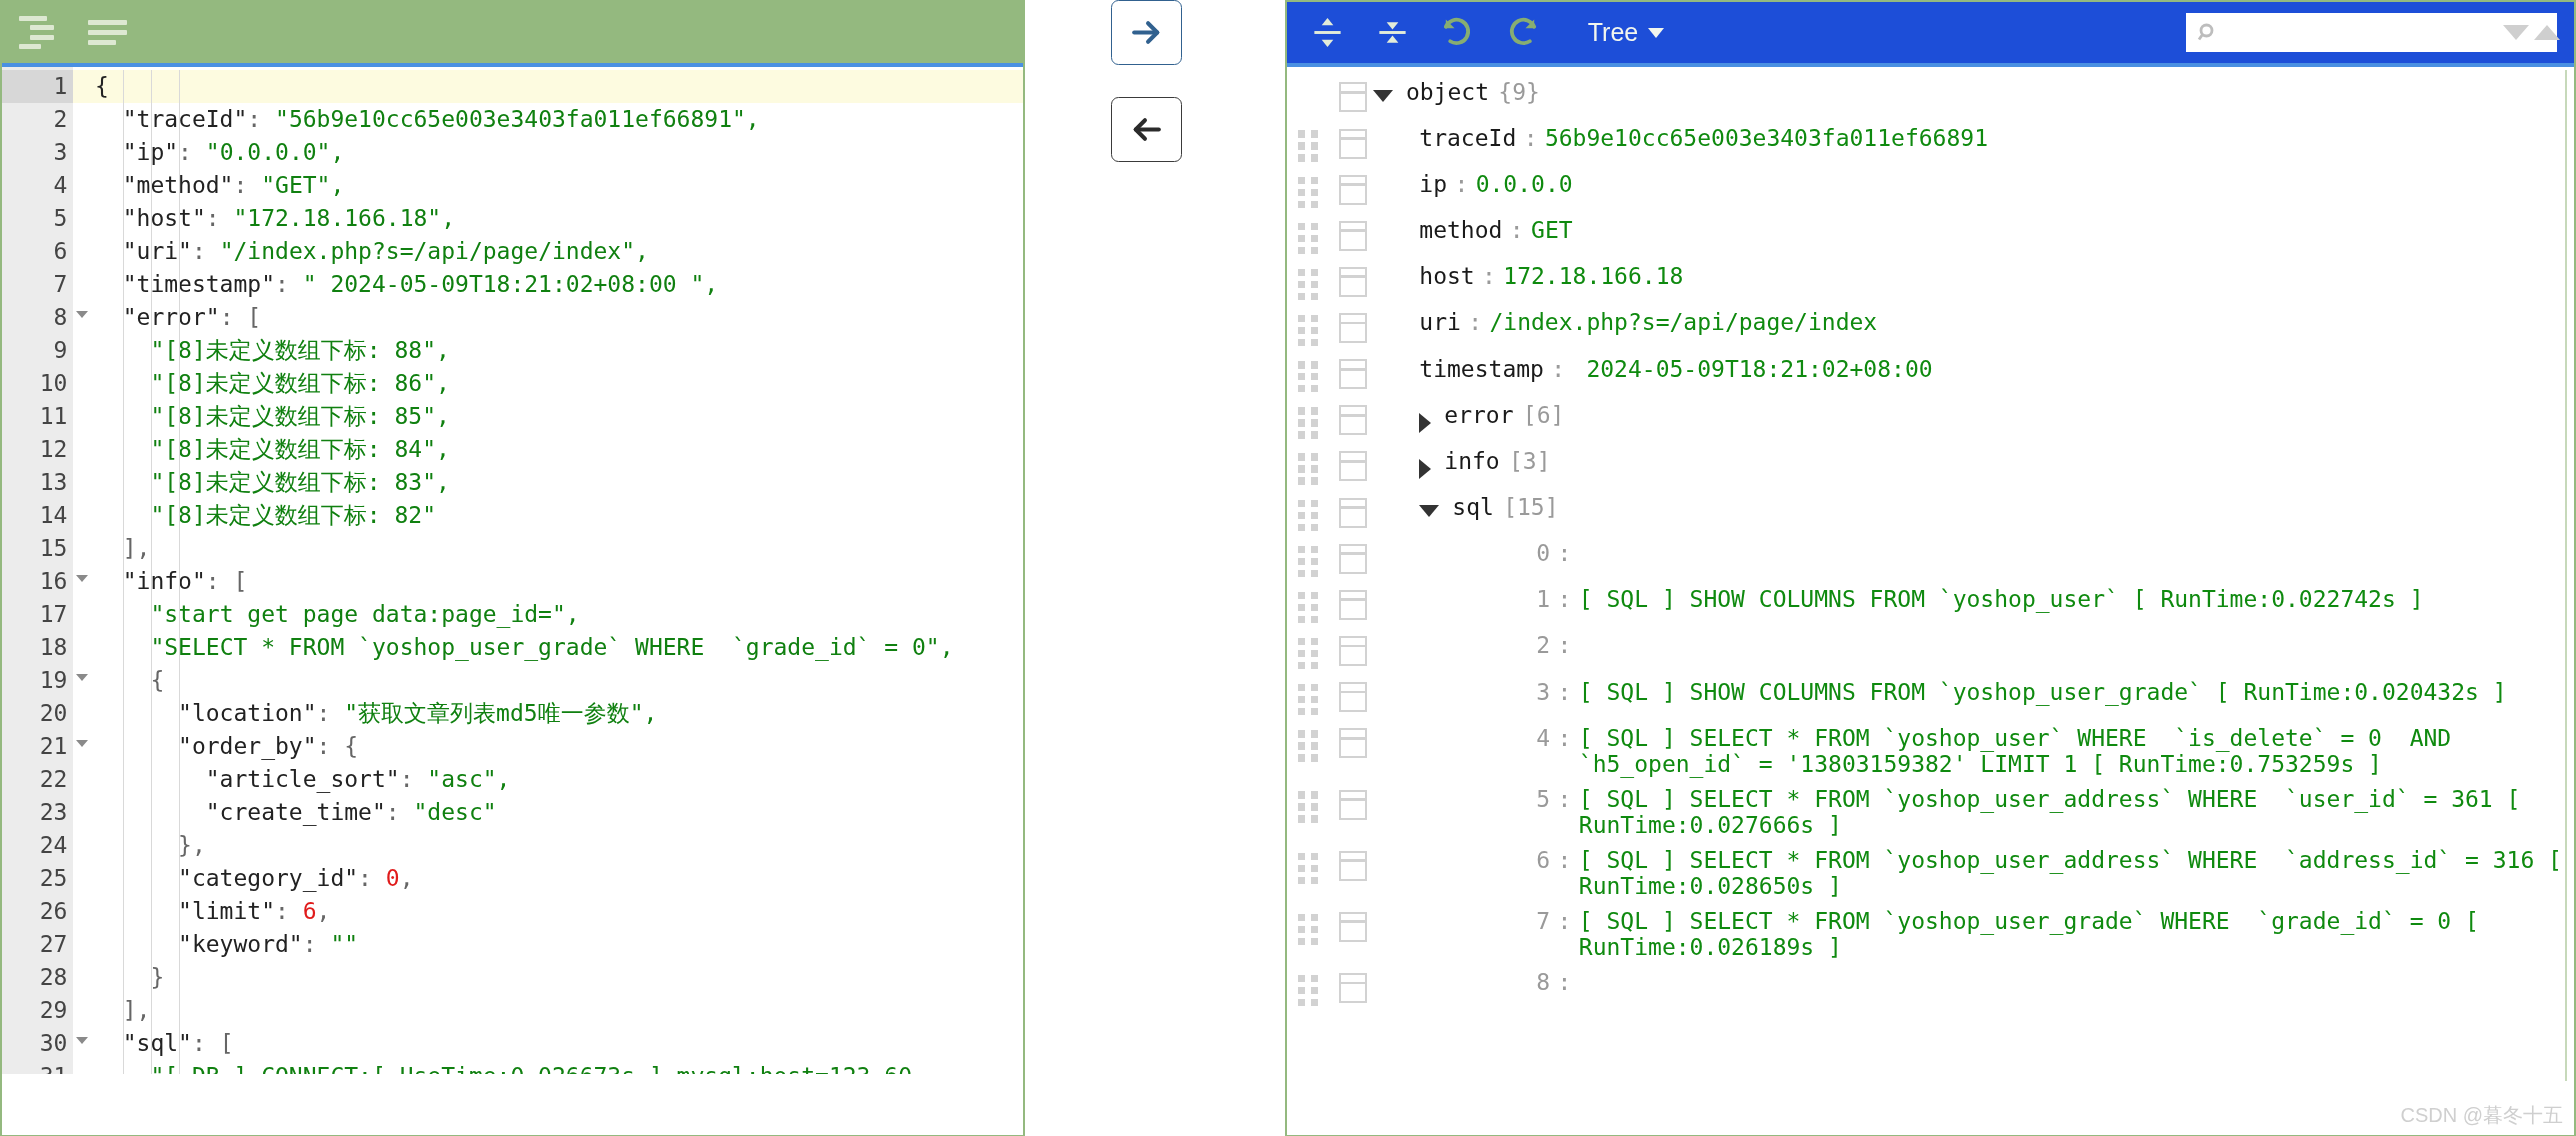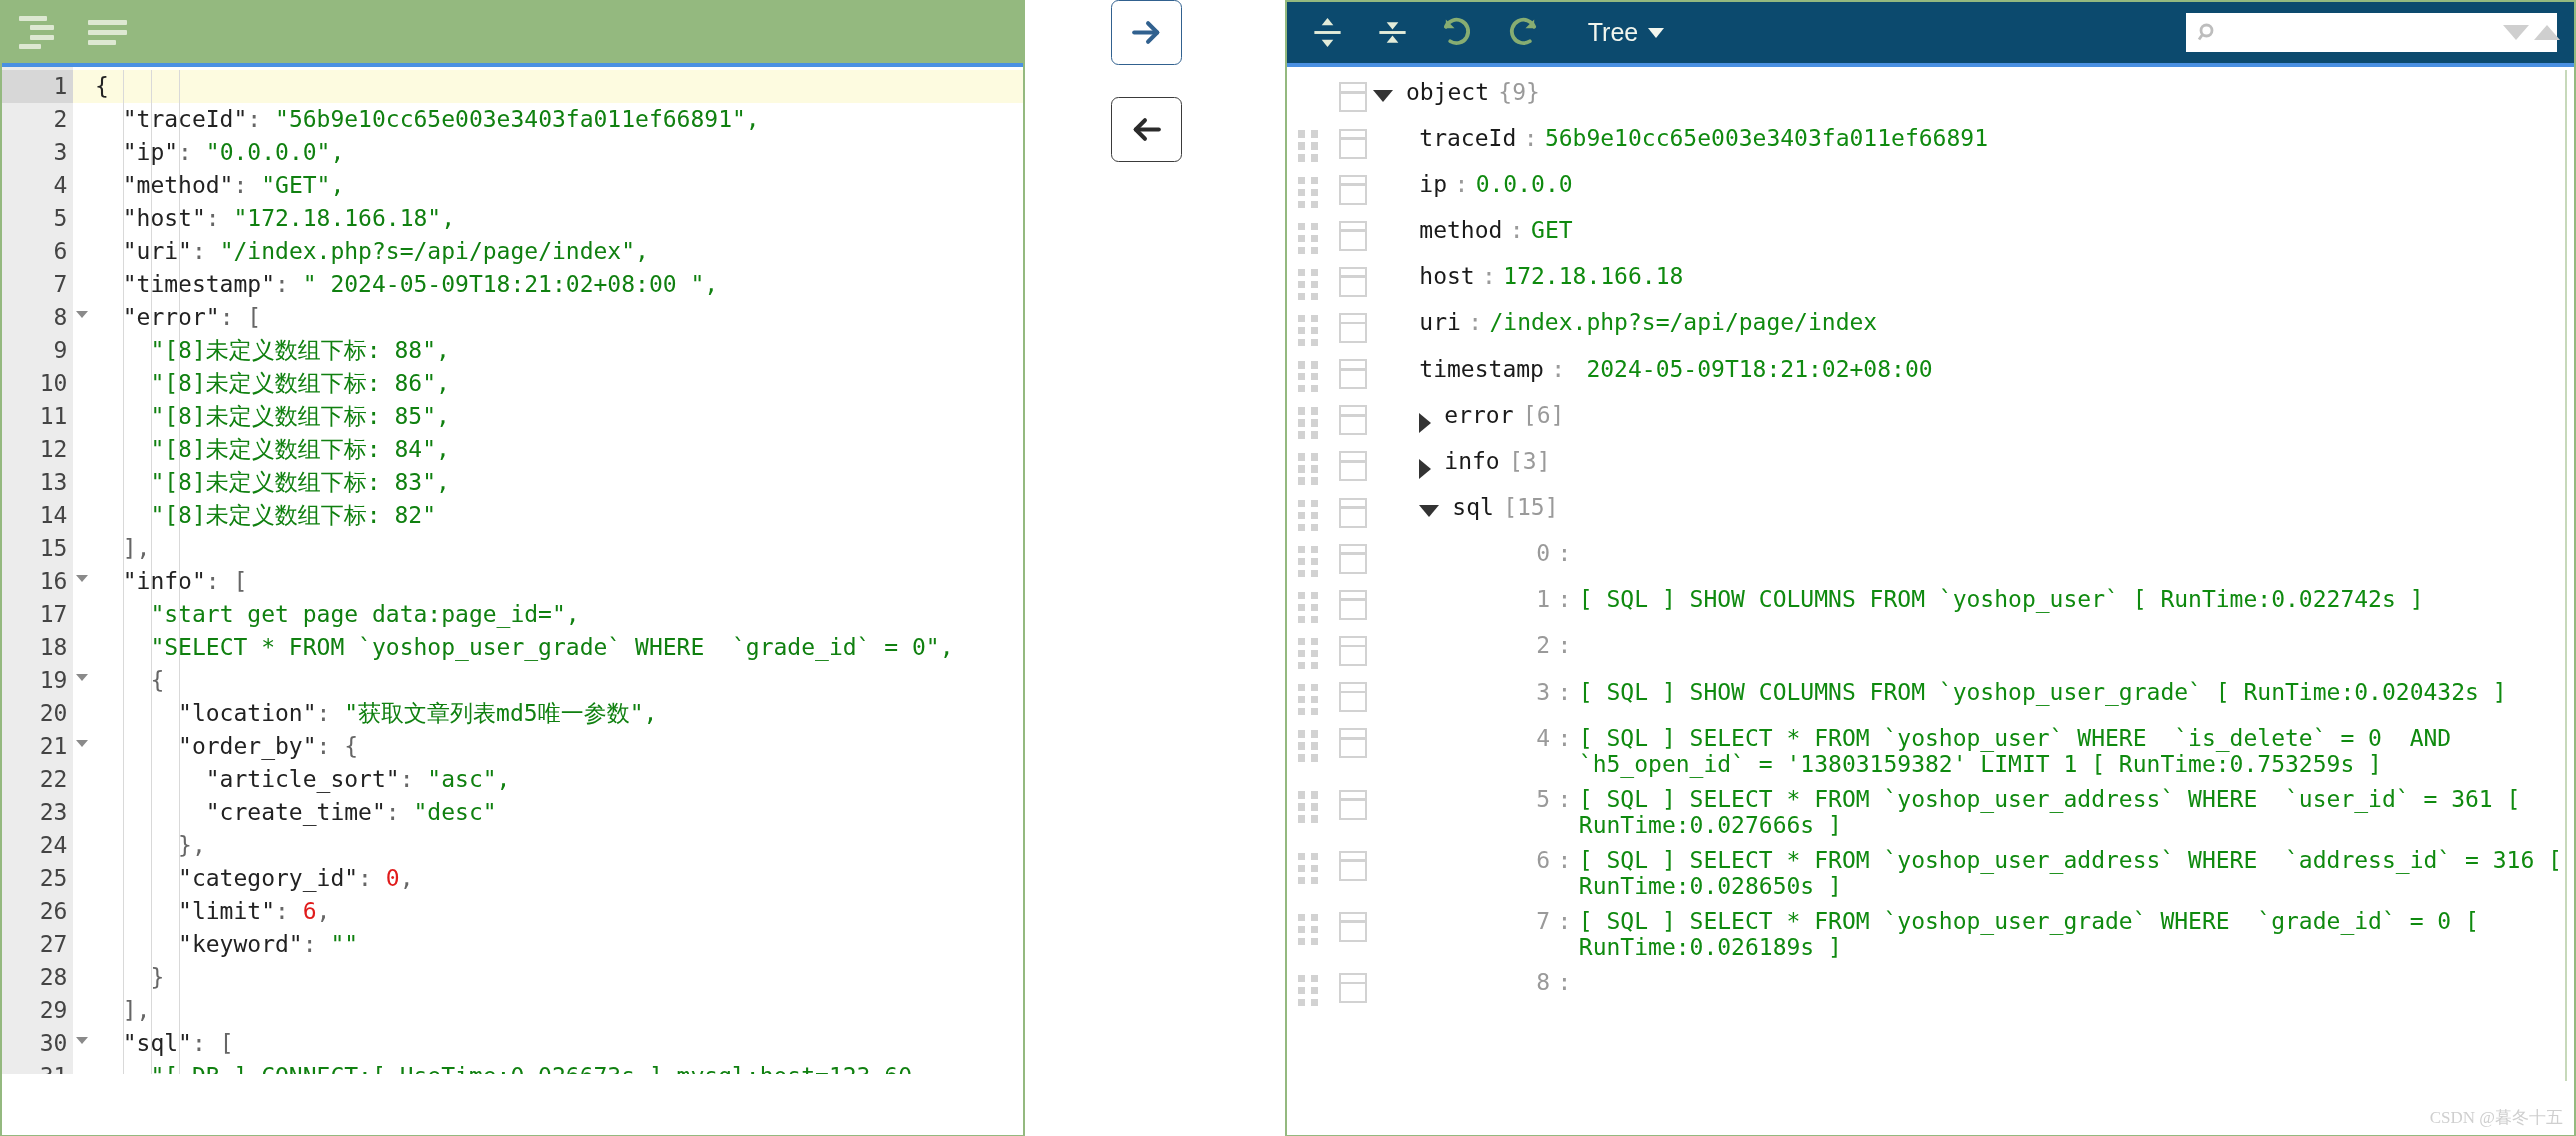--- a/index.html
+++ b/index.html
@@ -48,21 +48,21 @@
   .mid{position:absolute;left:1025px;top:0;width:260px;height:1137px;background:#fff;}
   .arrow-btn{position:absolute;left:86px;width:71px;height:65px;border-radius:7.4px;
      background:#fff;display:flex;align-items:center;justify-content:center;cursor:pointer;box-sizing:border-box;}
   .arrow-btn.to-right{top:0px;border:1.9px solid #31618f;color:#31618f;}
   .arrow-btn.to-left{top:97px;border:1.9px solid #3a3a3a;color:#2b2b2b;}
   .arrow-btn svg{width:37px;height:37px;}
 
   
   .right-pane{position:absolute;left:1285px;top:0;width:1291px;height:1137px;
     box-sizing:border-box;border:2.8px solid #94b97f;background:#fff;overflow:hidden;}
-  .tree-menu{height:61px;background:#0c4a6e;display:flex;align-items:center;padding-left:20.4px;gap:24px;position:relative;}
+  .tree-menu{height:61px;background:#1d4ed8;display:flex;align-items:center;padding-left:20.4px;gap:24px;position:relative;}
   .tmico{width:41px;height:41px;display:flex;align-items:center;justify-content:center;cursor:pointer;}
   .tmico svg{width:35px;height:35px;}
   .tree-mode{color:#f2f6ee;font-size:25px;font-family:"Liberation Sans",sans-serif;
      display:flex;align-items:center;gap:9.3px;cursor:pointer;margin-left:20.4px;}
   .caret-d{width:0;height:0;border-left:8.4px solid transparent;border-right:8.4px solid transparent;border-top:10.2px solid #f2f6ee;}
   .searchbox{position:absolute;right:16.7px;top:11px;width:371px;height:39px;background:#fff;
      display:flex;align-items:center;padding:0 9.3px;box-sizing:border-box;}
   .searchbox input{border:0;outline:0;flex:1;font-size:20.4px;font-family:"Liberation Sans",sans-serif;
      background:transparent;margin-left:7.4px;}
   .srch-ico{width:24px;height:24px;flex:0 0 24px;}
@@ -86,22 +86,22 @@
   .exp{width:0;height:0;margin-right:13px;margin-top:11px;cursor:pointer;flex:0 0 auto;}
   .exp.open{border-left:10.2px solid transparent;border-right:10.2px solid transparent;border-top:12px solid #333;}
   .exp.closed{border-top:10.2px solid transparent;border-bottom:10.2px solid transparent;border-left:12px solid #333;}
   .tkey{color:#1a1a1a;}
   .tkey.dim{color:#9a9a9a;}
   .tsep{color:#9a9a9a;padding:0 7.4px;}
   .tval{color:#0f8a0f;white-space:pre-wrap;word-break:break-word;}
   .tcount{color:#9a9a9a;padding-left:9.3px;}
   .tnode-label{display:flex;align-items:flex-start;}
   .tline{position:absolute;right:7.4px;top:3.7px;bottom:0;width:1.9px;background:#c7d9ba;}
-  .watermark{position:absolute;right:11px;bottom:5.6px;font-size:17px;color:#cfcfcf;
-     font-family:Liberation Serif, serif;}
+  .watermark{position:absolute;right:11px;bottom:5.6px;font-size:20px;color:#cfcfcf;
+     font-family:Liberation Sans, sans-serif;}
 </style>
 </head>
 <body>
 
 <div class="app">
 
   <div class="left-pane">
     <div class="editor-menu">
       <div class="menu-ico ico-format">
         <i></i>

